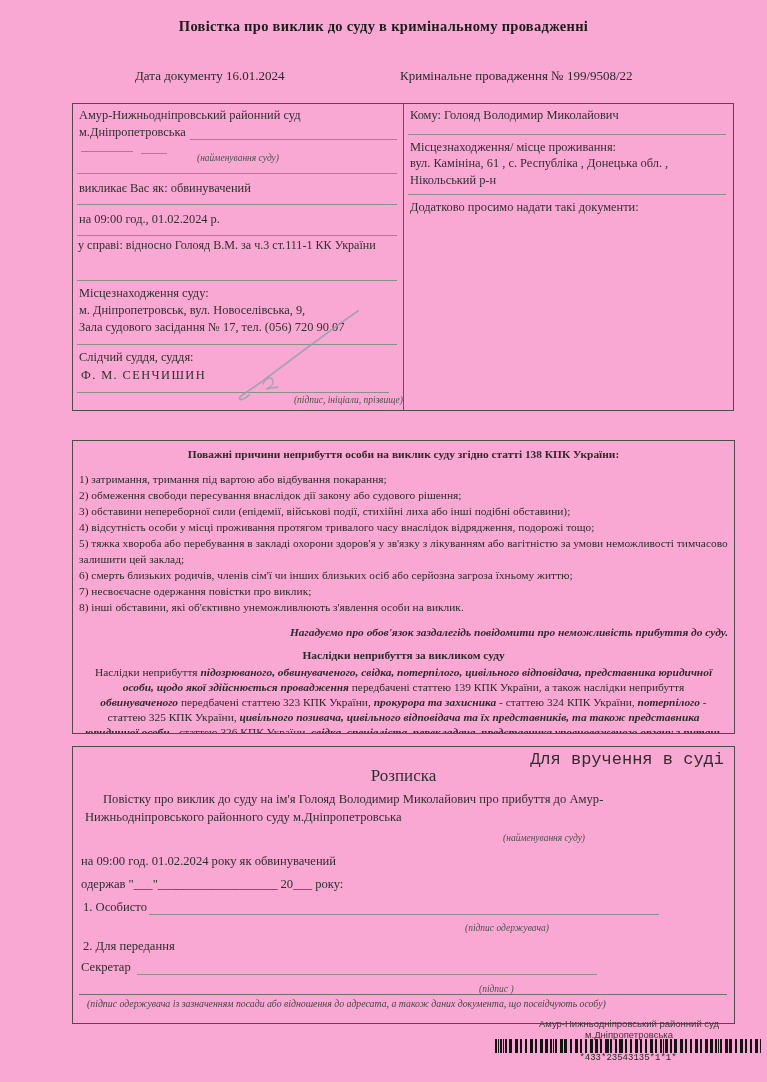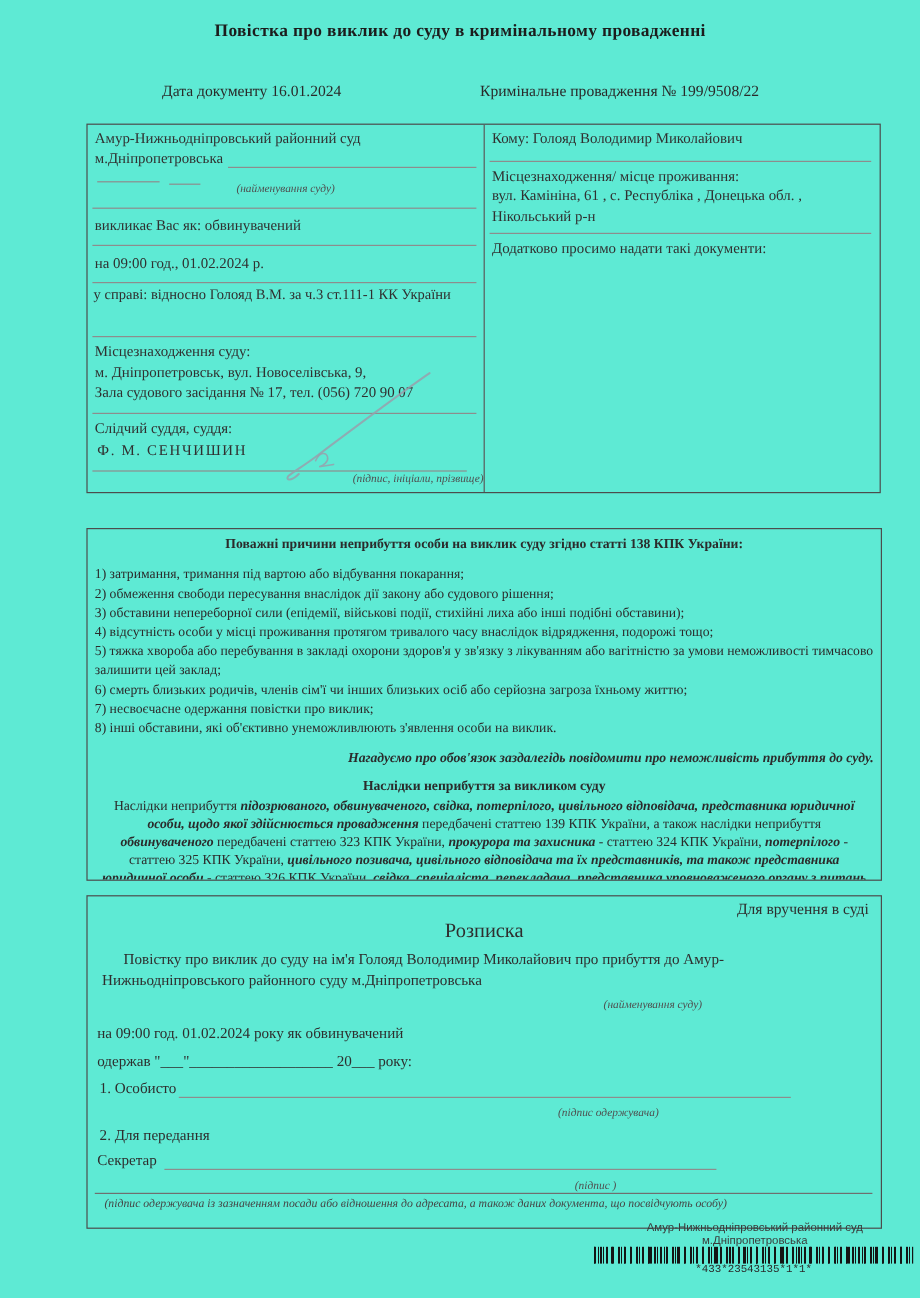--- a/index.html
+++ b/index.html
@@ -1,17 +1,17 @@
 <!DOCTYPE html>
 <html><head>
 <meta charset="utf-8">
 <style>
   html,body{margin:0;padding:0;background:#e8e8e8;}
   .page{
-    position:relative;width:767px;height:1082px;background:#5eead4;
+    position:relative;width:767px;height:1082px;background:#f9a8d4;
     font-family:"Liberation Serif","DejaVu Serif",serif;color:#2e2e2e;
     overflow:hidden;margin:0 auto;
   }
   .abs{position:absolute;}
   .title{
     top:18px;left:0;width:100%;text-align:center;font-weight:bold;
     font-size:14.5px;color:#1c1c1c;letter-spacing:.3px;
   }
   .meta{top:68px;font-size:13px;color:#2a2a2a;}
   .meta-date{left:135px;}
@@ -35,21 +35,21 @@
   .reason-item{line-height:16px;}
   .reminder{margin:9px 6px 0 6px;font-weight:bold;font-style:italic;text-align:right;}
   .cons-head{margin-top:7px;text-align:center;font-weight:bold;}
   .cons-para{margin:2px 10px 0 10px;text-align:center;line-height:15px;}
   .seg{font-style:normal;}
   .seg-em{font-weight:bold;font-style:italic;}
 
   
   .box3{left:72px;top:746px;width:661px;height:276px;border:1.5px solid #4c4c4c;
         font-size:12.6px;color:#2e2e2e;}
-  .b3-corner{position:absolute;right:10px;top:3px;font-size:13px;}
+  .b3-corner{position:absolute;right:10px;top:3px;font-size:17px;font-family:Liberation Mono, monospace;}
   .b3-head{position:absolute;left:0;top:19px;width:100%;text-align:center;font-size:17px;}
   .b3-para{position:absolute;left:12px;top:44px;width:630px;line-height:17.5px;text-indent:18px;font-size:12.6px;}
   .b3-cap1{position:absolute;left:430px;top:86px;}
   .b3-time{position:absolute;left:8px;top:107px;}
   .b3-recv{position:absolute;left:8px;top:130px;}
   .b3-pers{position:absolute;left:10px;top:153px;width:610px;display:flex;align-items:flex-end;}
   .b3-cap2{position:absolute;left:392px;top:176px;}
   .b3-trans{position:absolute;left:10px;top:192px;}
   .b3-secr{position:absolute;left:8px;top:213px;width:560px;display:flex;align-items:flex-end;}
   .b3-cap3{position:absolute;left:378px;top:237px;padding-left:28px;}

